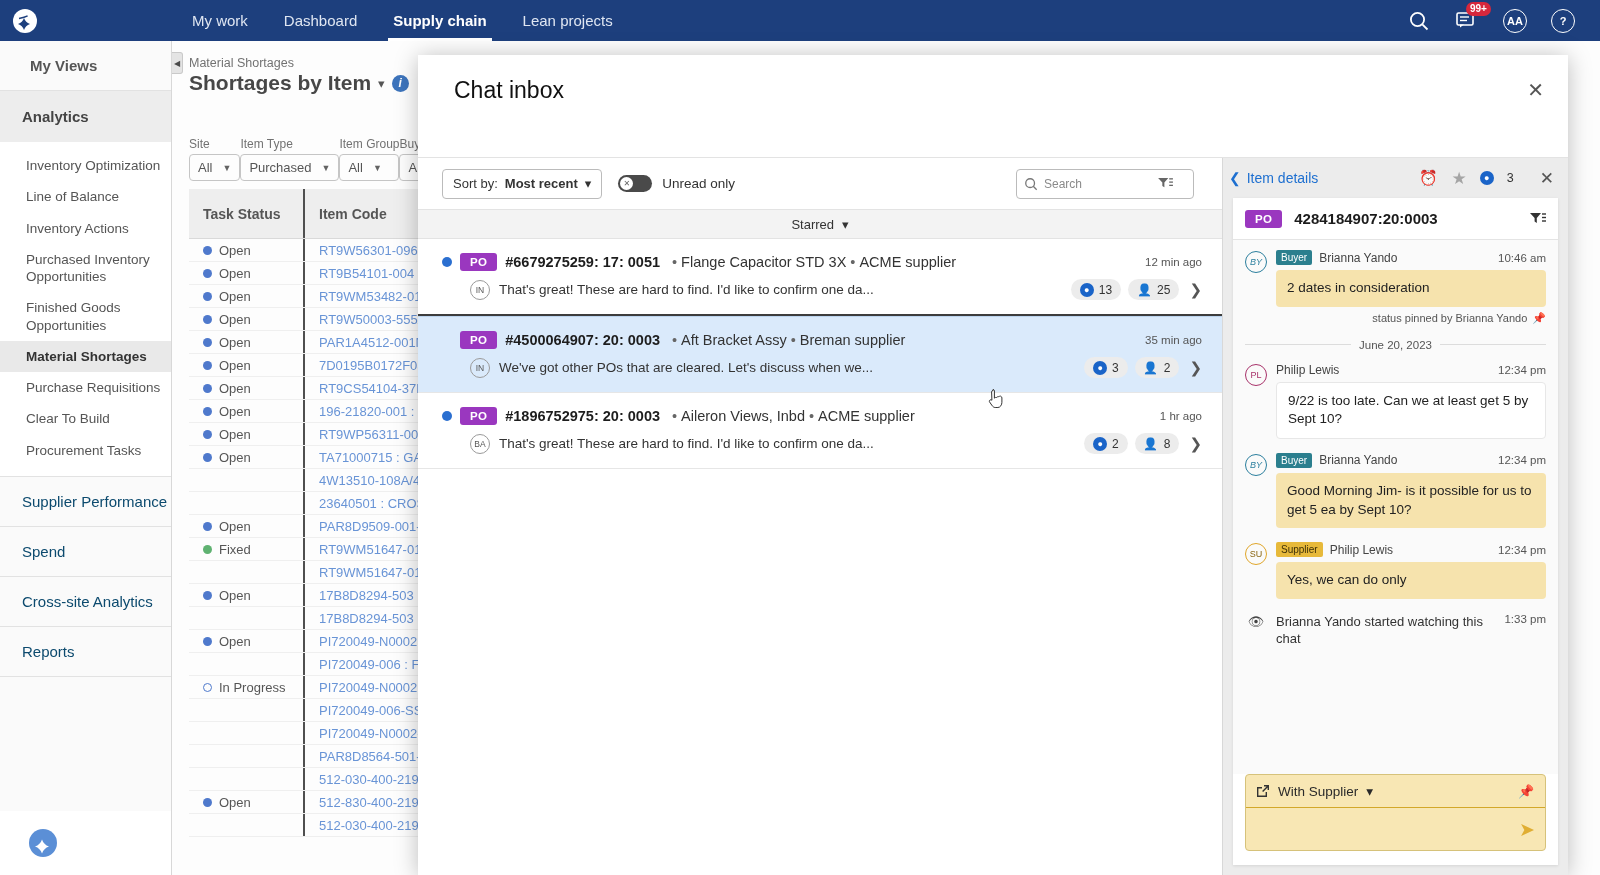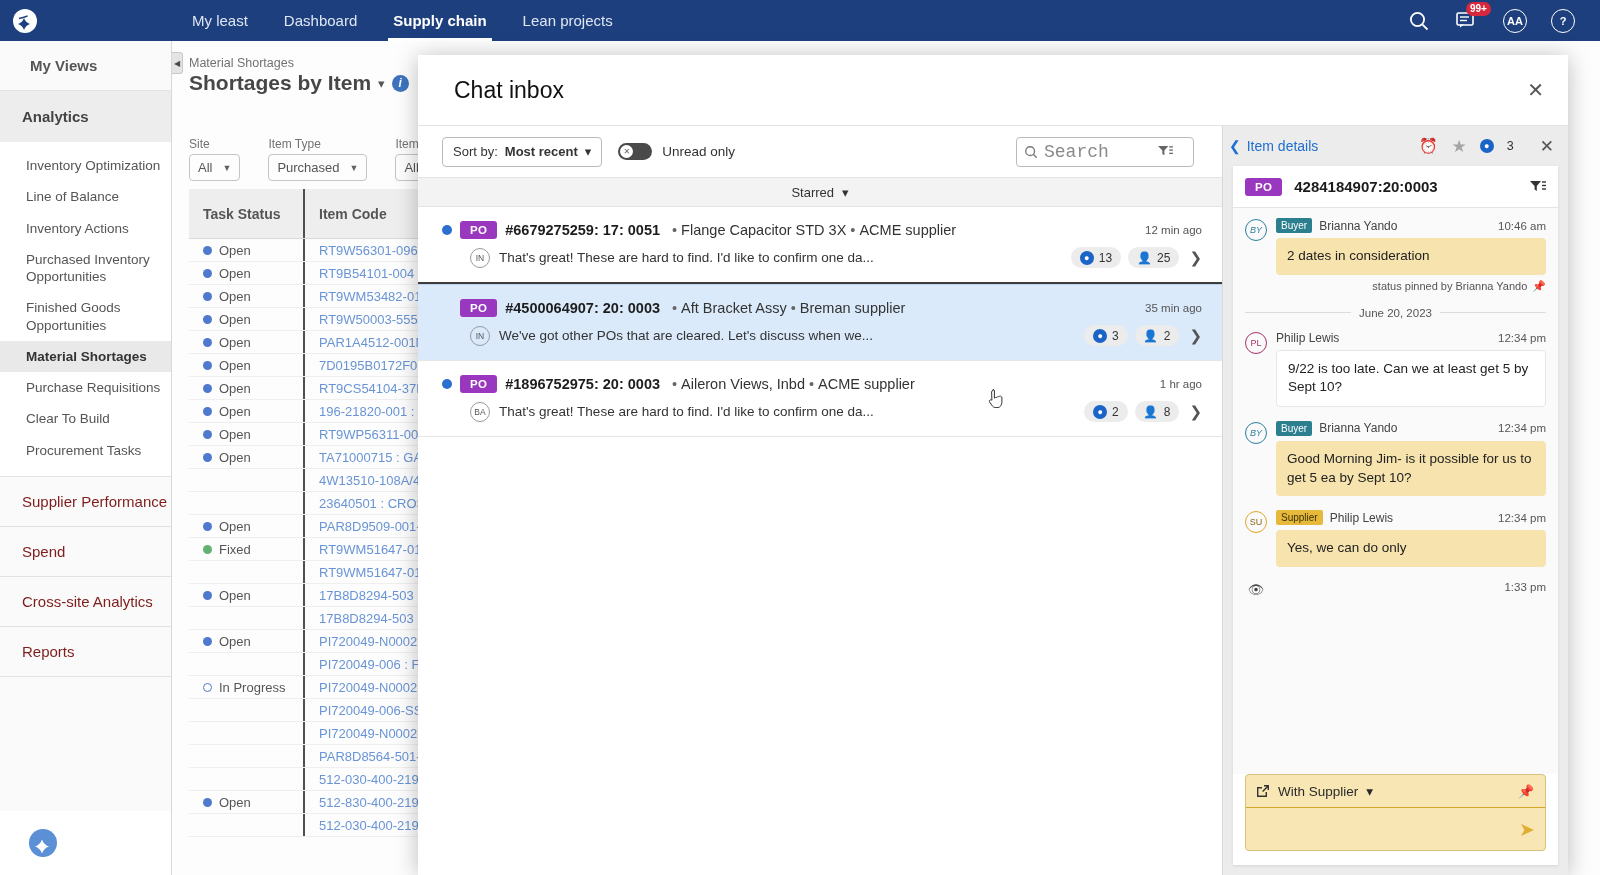--- a/index.html
+++ b/index.html
@@ -56,21 +56,21 @@
   .sb-head {
     padding: 17px 0 17px 22px; font-size: 15px; font-weight: bold; color: #444;
     background: #ededed; cursor: pointer;
   }
   .sb-sub { padding: 8px 0 10px 0; background: #fff; }
   .sb-link {
     padding: 7px 8px 7px 26px; font-size: 13.5px; color: #555; cursor: pointer; line-height: 1.28;
   }
   .sb-link.sel { background: #e9e9e9; font-weight: bold; color: #333; }
   .sb-item {
-    padding: 16px 0 16px 22px; font-size: 15px; color: #7f1d1d; cursor: pointer;
+    padding: 16px 0 16px 22px; font-size: 15px; color: #0c4a6e; cursor: pointer;
   }
   .sb-footer {
     position: absolute; bottom: 0; left: 0; width: 172px; height: 64px;
     background: #fff; display: flex; align-items: center; padding-left: 28px;
   }
   .sb-footer-mark { width: 30px; height: 30px; color: #5b8fd6; }
 
   
   .page {
     position: absolute; top: 41px; left: 172px; width: 1428px; height: 834px;
@@ -84,21 +84,21 @@
   }
   .crumb { position: absolute; left: 17px; top: 15px; font-size: 12.5px; color: #555; }
   .page-title { position: absolute; left: 17px; top: 30px; display: flex; align-items: center; gap: 7px; }
   .page-title h1 { font-size: 21px; color: #222; font-weight: bold; }
   .caret-dn { font-size: 13px; color: #333; }
   .info-dot {
     width: 17px; height: 17px; border-radius: 50%; background: #1558b0; color: #fff;
     font-size: 12px; font-style: italic; font-weight: bold;
     display: flex; align-items: center; justify-content: center;
   }
-  .filters { position: absolute; left: 17px; top: 96px; display: flex; gap: 28px; align-items: center; }
+  .filters { position: absolute; left: 17px; top: 96px; display: flex; gap: 0; align-items: center; }
   .filt-label { font-size: 12px; color: #555; margin-bottom: 3px; }
   .filt-box {
     border: 1px solid #bbb; border-radius: 4px; background: #fff; height: 27px;
     display: flex; align-items: center; padding: 0 8px; gap: 10px;
     font-size: 13px; color: #333; cursor: pointer; min-width: 45px;
   }
   .filt-box .tri { font-size: 9px; color: #444; }
 
   .tbl { position: absolute; left: 17px; top: 148px; width: 1100px; }
   .tbl-head {
@@ -124,21 +124,21 @@
   }
   .modal {
     position: absolute; left: 418px; top: 55px; width: 1150px; height: 820px;
     background: #fff; box-shadow: 0 2px 22px rgba(0,0,0,0.26); display: flex; flex-direction: column;
   }
   .modal-head {
     height: 70px; display: flex; align-items: center; padding: 0 24px 0 36px; flex: none;
   }
   .modal-title { font-size: 23px; color: #111; }
   .modal-close { margin-left: auto; font-size: 20px; color: #555; cursor: pointer; line-height: 1; }
-  .modal-body { flex: 1; display: flex; min-height: 0; border-top: 1px solid #e3e3e3; }
+  .modal-body { flex: 1; display: flex; min-height: 0; border-top: 1px solid #e3e3e3; margin-top: 32px; }
 
   
   .listcol { width: 804px; display: flex; flex-direction: column; min-width: 0; }
   .list-toolbar {
     height: 51px; display: flex; align-items: center; padding: 0 0 0 24px; gap: 16px; flex: none;
   }
   .sortby {
     border: 1px solid #bbb; border-radius: 4px; height: 30px; display: flex; align-items: center;
     gap: 7px; padding: 0 10px; font-size: 13px; color: #333; cursor: pointer;
   }
@@ -152,21 +152,21 @@
     width: 13px; height: 13px; border-radius: 50%; background: #fff; color: #666;
     font-size: 8px; display: flex; align-items: center; justify-content: center;
   }
   .toggle-lbl { font-size: 13.5px; color: #333; }
   .searchbox {
     margin-left: auto; margin-right: 28px; width: 178px; height: 30px;
     border: 1px solid #bbb; border-radius: 4px; display: flex; align-items: center;
     padding: 0 7px; gap: 6px; color: #888;
   }
   .searchbox input {
-    border: 0; outline: 0; font-size: 18px; font-family: Liberation Mono, monospace; color: #4c1d95;
+    border: 0; outline: 0; font-size: 12px; font-family: Liberation Sans, sans-serif; color: #4c1d95;
     width: 108px; background: transparent;
   }
   .searchbox input::placeholder { color: #8a8a8a; }
 
   .starred-bar {
     height: 30px; background: #f3f3f3; border-top: 1px solid #e3e3e3; border-bottom: 1px solid #e3e3e3;
     display: flex; align-items: center; justify-content: center; gap: 8px;
     font-size: 13px; color: #333; cursor: pointer; flex: none;
   }
   .chat-rows { flex: 1; overflow: hidden; }
@@ -286,21 +286,21 @@
 
   <div class="topnav">
     <div class="logo-mark">
       <svg width="26" height="26" viewBox="0 0 26 26">
           <circle cx="13" cy="13" r="12" fill="#fff"></circle>
           <path d="M6 16c3-1 5-3 6-6 1 3 3 5 6 6-3 1-5 3-6 6-1-3-3-5-6-6z" fill="#1d3f7d"></path>
           <path d="M7 10.5c3.2-.6 6-1.2 8.6-2.6" stroke="#1d3f7d" stroke-width="1.3" fill="none"></path>
         </svg>
     </div>
     <div class="nav-items">
-      <div class="nav-item">My least</div>
+      <div class="nav-item">My work</div>
       <div class="nav-item">Dashboard</div>
       <div class="nav-item active">Supply chain</div>
       <div class="nav-item">Lean projects</div>
     </div>
     <div class="nav-right">
       <div class="nav-icon">
         <svg width="22" height="22" viewBox="0 0 22 22">
             <circle cx="9.5" cy="9.5" r="6.6" stroke="#fff" stroke-width="1.8" fill="none"></circle>
             <line x1="14.3" y1="14.3" x2="19.5" y2="19.5" stroke="#fff" stroke-width="1.8"></line>
           </svg>
@@ -773,20 +773,21 @@
                         <span class="msg-time">12:34 pm</span>
                       </div>
                       <div class="bubble yellow">Yes, we can do only</div>
                     </div>
                   </div>
                 </div>
               </div>
 
             <div class="sysmsg">
               <span class="eye">👁</span>
+              <span class="txt">Brianna Yando started watching this chat</span>
               <span class="tm">1:33 pm</span>
             </div>
           </div>
 
           <div class="composer">
             <div class="comp-head">
               <svg width="14" height="14" viewBox="0 0 14 14">
                   <path d="M1 3h5v1.4H2.4v7.2h7.2V8H11v5H1z" fill="#333"></path>
                   <path d="M8 1h5v5h-1.4V3.4L7.1 7.9 6.1 6.9l4.5-4.5H8z" fill="#333"></path>
                 </svg>

